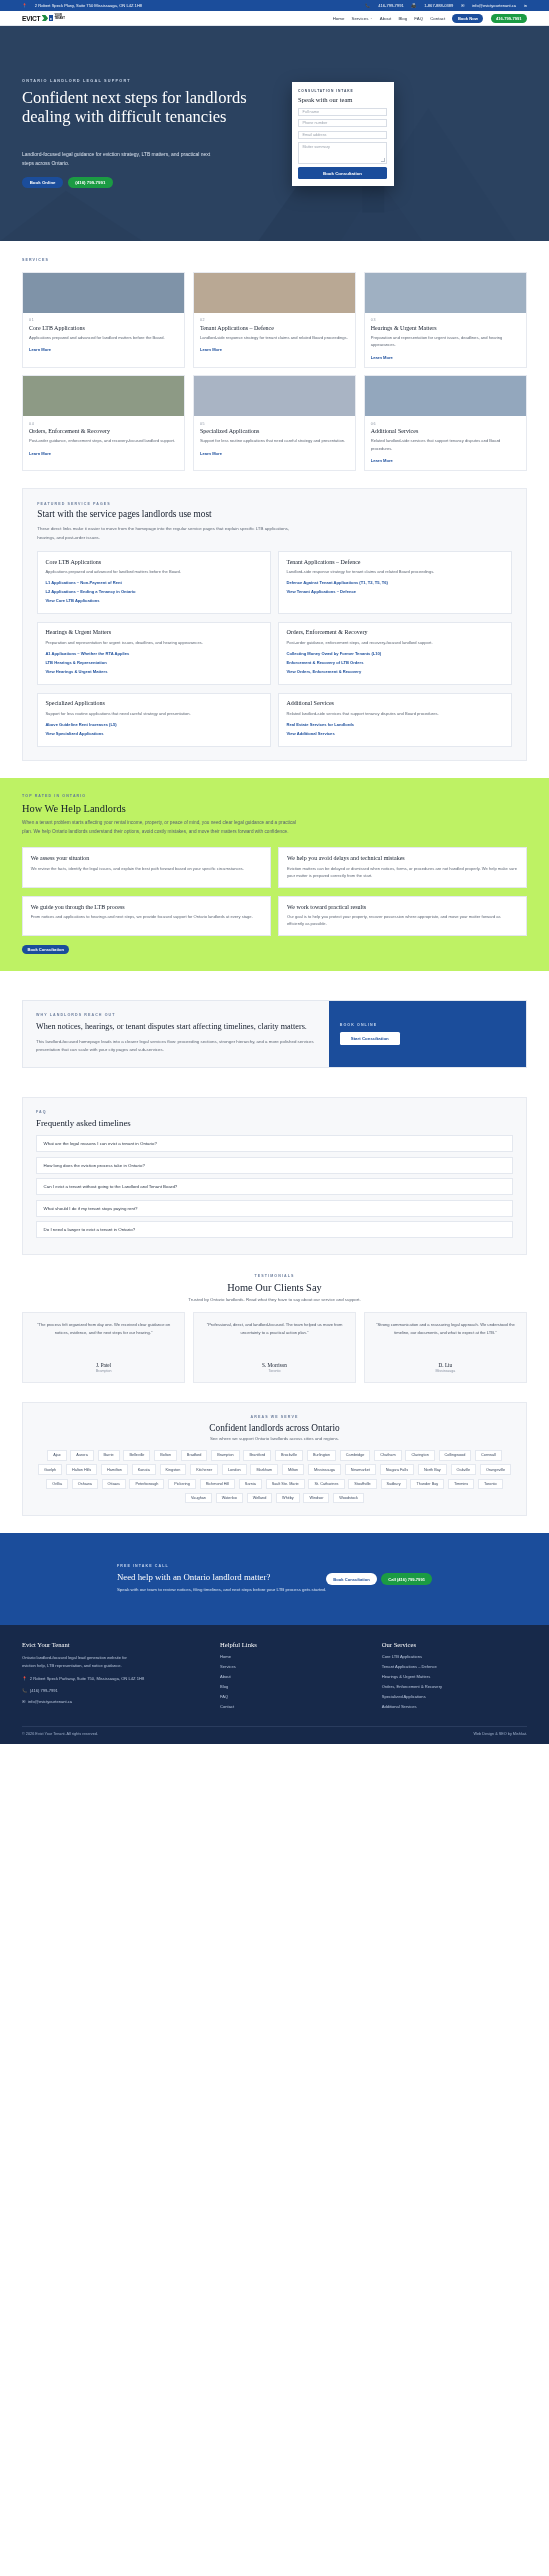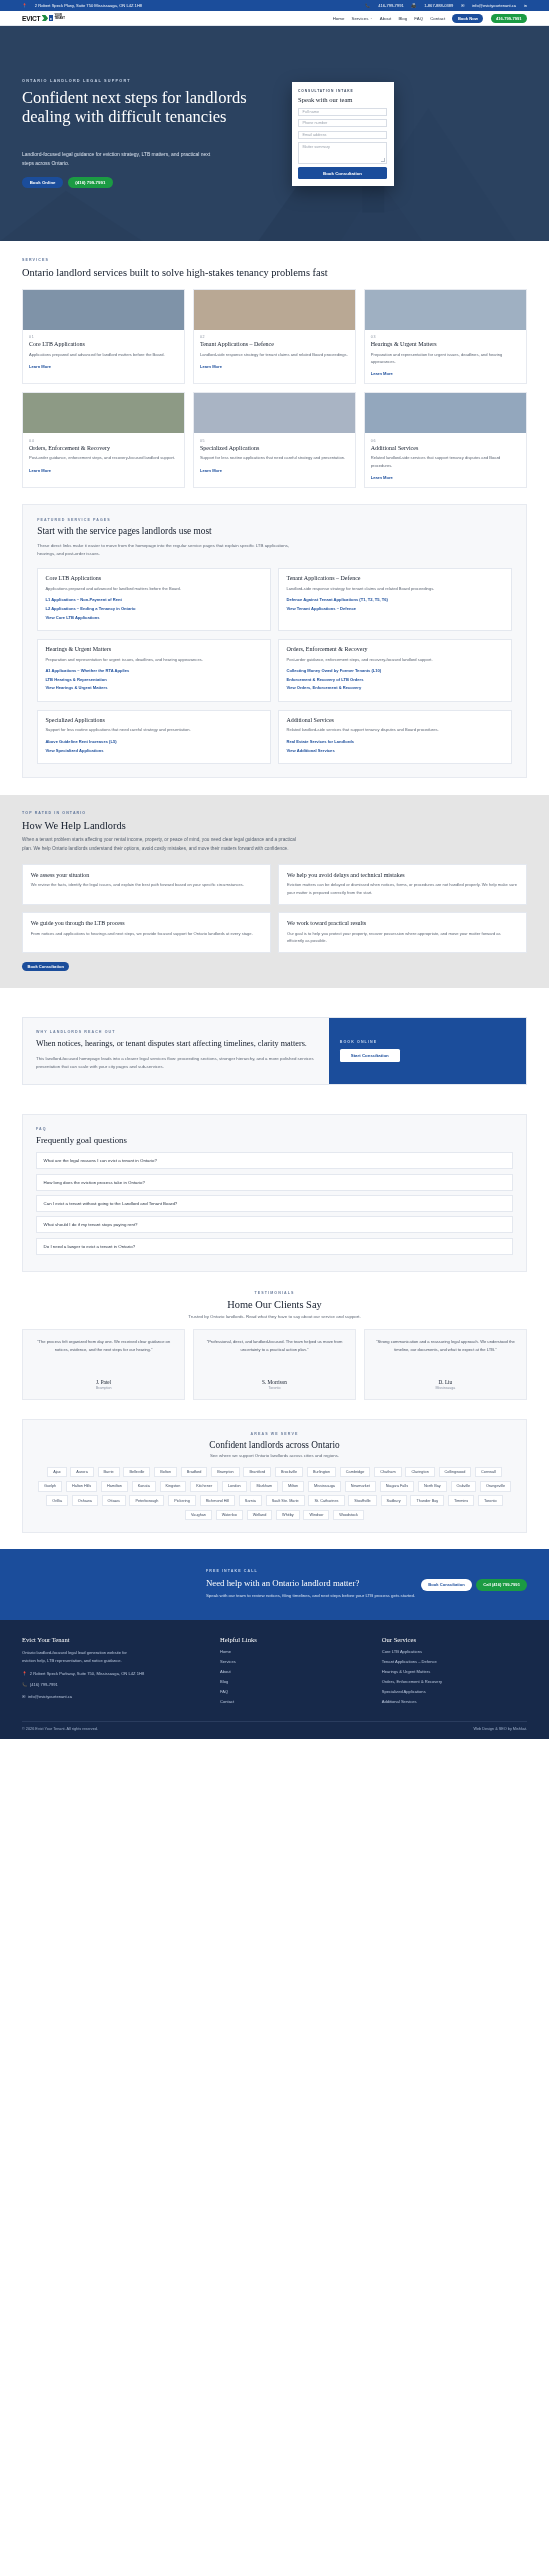--- a/index.html
+++ b/index.html
@@ -70,21 +70,21 @@
   .panel .pe{font-size:3.6px;letter-spacing:1.1px;font-weight:bold;color:#6b7d9c;margin-bottom:3.8px}
   .panel h2{font-family:"Liberation Serif",serif;font-size:9.3px;font-weight:normal;color:#131c2b;margin-bottom:5.5px}
   .panel .pd{font-size:4.4px;line-height:1.95;color:#5d6674;max-width:264px;margin-bottom:8.8px}
   .fgrid{display:grid;grid-template-columns:1fr 1fr;gap:7.7px}
   .fbox{background:#fff;border:0.5px solid #e4e8ef;padding:6.6px 7.1px}
   .fbox h4{font-family:"Liberation Serif",serif;font-size:6px;font-weight:normal;color:#131c2b;margin-bottom:3.3px}
   .fbox p{font-size:4.1px;line-height:1.8;color:#5d6674;margin-bottom:5px}
   .flink{display:block;font-size:4.1px;font-weight:bold;color:#1b4d9b;margin-bottom:3.8px}
 
   
-  .how{background:#e5e5e5;margin-top:16.5px;padding:16.5px 22px}
+  .how{background:#bef264;margin-top:16.5px;padding:16.5px 22px}
   .howgrid{display:grid;grid-template-columns:1fr 1fr;gap:7.7px;margin-top:10px}
   .hbox{background:#fff;border:0.5px solid #e4e8ef;padding:7.1px 7.7px}
   .hbox h4{font-family:"Liberation Serif",serif;font-size:6px;font-weight:normal;margin-bottom:3.3px;color:#131c2b}
   .hbox p{font-size:4.1px;line-height:1.85;color:#5d6674}
   .howbtn{margin-top:8.8px}
 
   
   .band{display:grid;grid-template-columns:1.55fr 1fr;margin:29px 22px;border:0.5px solid #e4e8ef}
   .band .lft{background:#f7f8fa;padding:12px 13px}
   .band .lft .be{font-size:3.6px;letter-spacing:1.1px;font-weight:bold;color:#6b7d9c;margin-bottom:4.4px}
@@ -113,21 +113,21 @@
 
   
   .cities{margin:0 22px 16.5px;background:#f7f8fa;border:0.5px solid #e7eaf0;padding:12px 13px;text-align:center}
   .cities .ce{font-size:3.6px;letter-spacing:1.1px;font-weight:bold;color:#6b7d9c;margin-bottom:4.4px}
   .cities h2{font-family:"Liberation Serif",serif;font-size:9.3px;font-weight:normal;color:#131c2b;margin-bottom:3.3px}
   .cities .csub{font-size:4.4px;color:#5d6674;margin-bottom:8.8px}
   .chips{display:flex;flex-wrap:wrap;gap:3.8px;justify-content:center}
   .chip{background:#fff;border:0.5px solid #e4e8ef;font-size:3.8px;color:#3c4a61;padding:2.2px 5px;}
 
   
-  .fcta{background:#1b4d9b;color:#fff;padding:20px 22px;display:flex;align-items:center;justify-content:flex-end;gap:6px}
+  .fcta{background:#1b4d9b;color:#fff;padding:31px 22px;display:flex;align-items:center;justify-content:center;gap:0}
   .fcta .fe{font-size:3.6px;letter-spacing:1.1px;font-weight:bold;color:#c4d5ee;margin-bottom:4.4px}
   .fcta h2{font-family:"Liberation Serif",serif;font-size:8.8px;font-weight:normal;margin-bottom:4.4px}
   .fcta p{font-size:4.4px;color:#d7e2f2;max-width:231px;line-height:1.8}
   .fcta .btns{display:flex;gap:4.4px;flex-shrink:0}
   .fcta .b1{background:#fff;color:#1b4d9b;font-size:4.1px;font-weight:bold;padding:3.8px 7.1px;border-radius:22px}
   .fcta .b2{background:#1b9b43;color:#fff;font-size:4.1px;font-weight:bold;padding:3.8px 7.1px;border-radius:22px}
 
   
   .footer{background:#17294a;color:#dbe3ef;padding:15.4px 22px 0}
   .fgrid3{display:grid;grid-template-columns:1.25fr 1fr 1fr;gap:16.5px}
@@ -206,21 +206,20 @@
       <div class="fld">Phone number</div>
       <div class="fld">Email address</div>
       <div class="fld ta">Matter summary</div>
       <div class="submit">Book Consultation</div>
     </div>
   </div>
 </div>
 
 <div class="sec">
   <div class="sec-eyebrow">SERVICES</div>
-  <div class="sec-title">Ontario landlord services built to solve high-stakes tenancy problems fast</div>
   <div class="cards" id="service-cards">
       <div class="card">
         <div class="ph" style="background:#7f93a8"></div>
         <div class="body"><div class="num">01</div><h4>Core LTB Applications</h4><p>Applications prepared and advanced for landlord matters before the Board.</p><span class="lm">Learn More</span></div>
       </div>
       <div class="card">
         <div class="ph" style="background:#b9a894"></div>
         <div class="body"><div class="num">02</div><h4>Tenant Applications – Defence</h4><p>Landlord-side response strategy for tenant claims and related Board proceedings.</p><span class="lm">Learn More</span></div>
       </div>
       <div class="card">
@@ -321,21 +320,21 @@
     <p>This landlord-focused homepage leads into a clearer legal services flow: proceeding sections, stronger hierarchy, and a more polished services presentation that can scale with your city pages and sub-services.</p>
   </div>
   <div class="rgt">
     <div class="be">BOOK ONLINE</div>
     <div class="cta">Start Consultation</div>
   </div>
 </div>
 
 <div class="faq">
   <div class="fe">FAQ</div>
-  <h2>Frequently goal questions</h2>
+  <h2>Frequently asked timelines</h2>
   <div id="faq-list">
       <div class="qrow">What are the legal reasons I can evict a tenant in Ontario?</div>
       <div class="qrow">How long does the eviction process take in Ontario?</div>
       <div class="qrow">Can I evict a tenant without going to the Landlord and Tenant Board?</div>
       <div class="qrow">What should I do if my tenant stops paying rent?</div>
       <div class="qrow">Do I need a lawyer to evict a tenant in Ontario?</div>
     </div>
 </div>
 
 <div class="testi">

